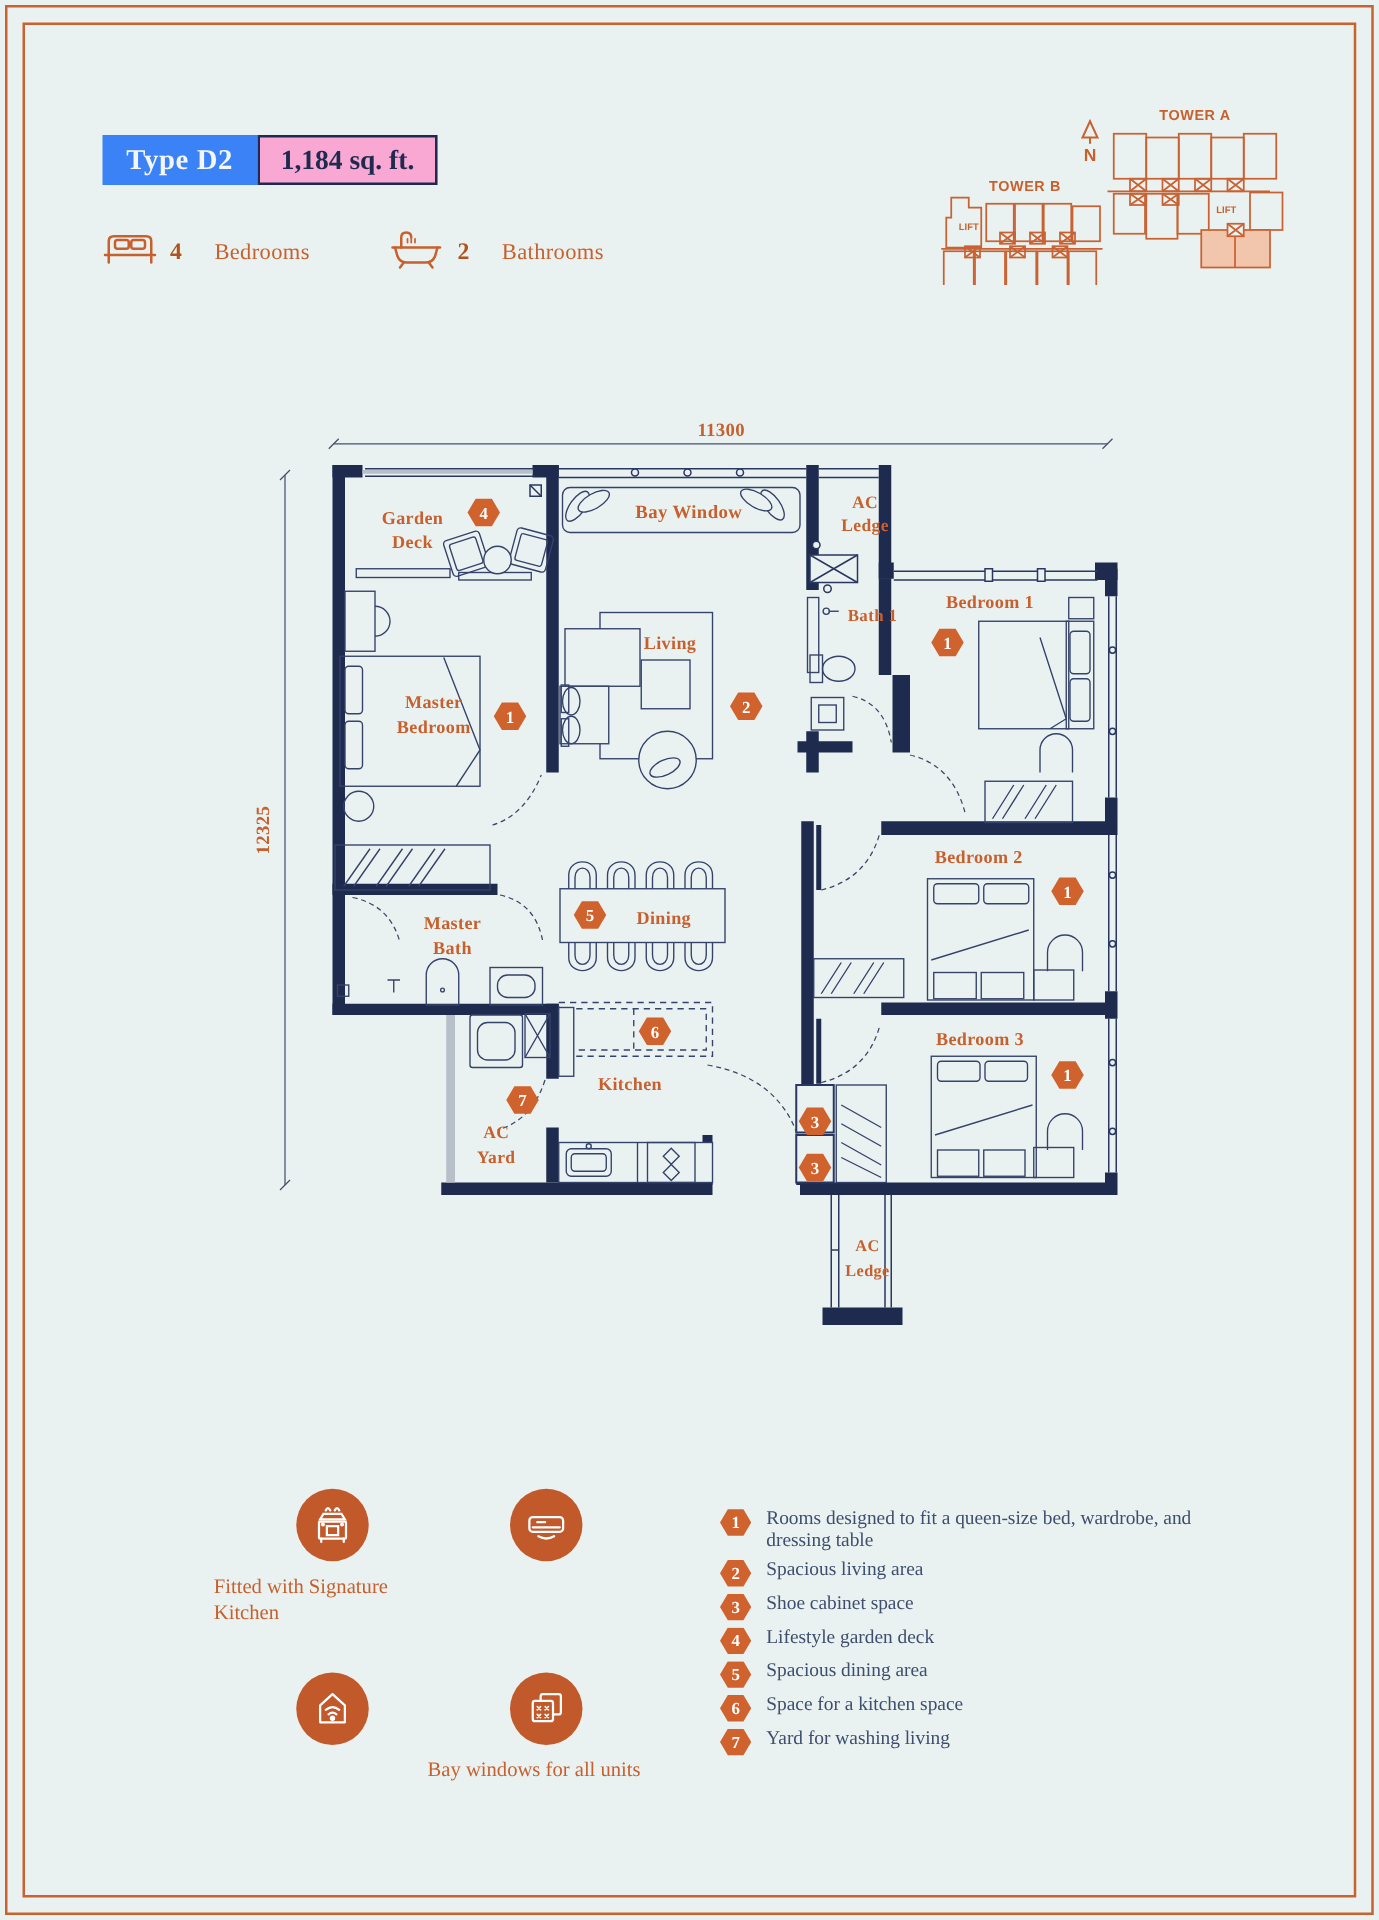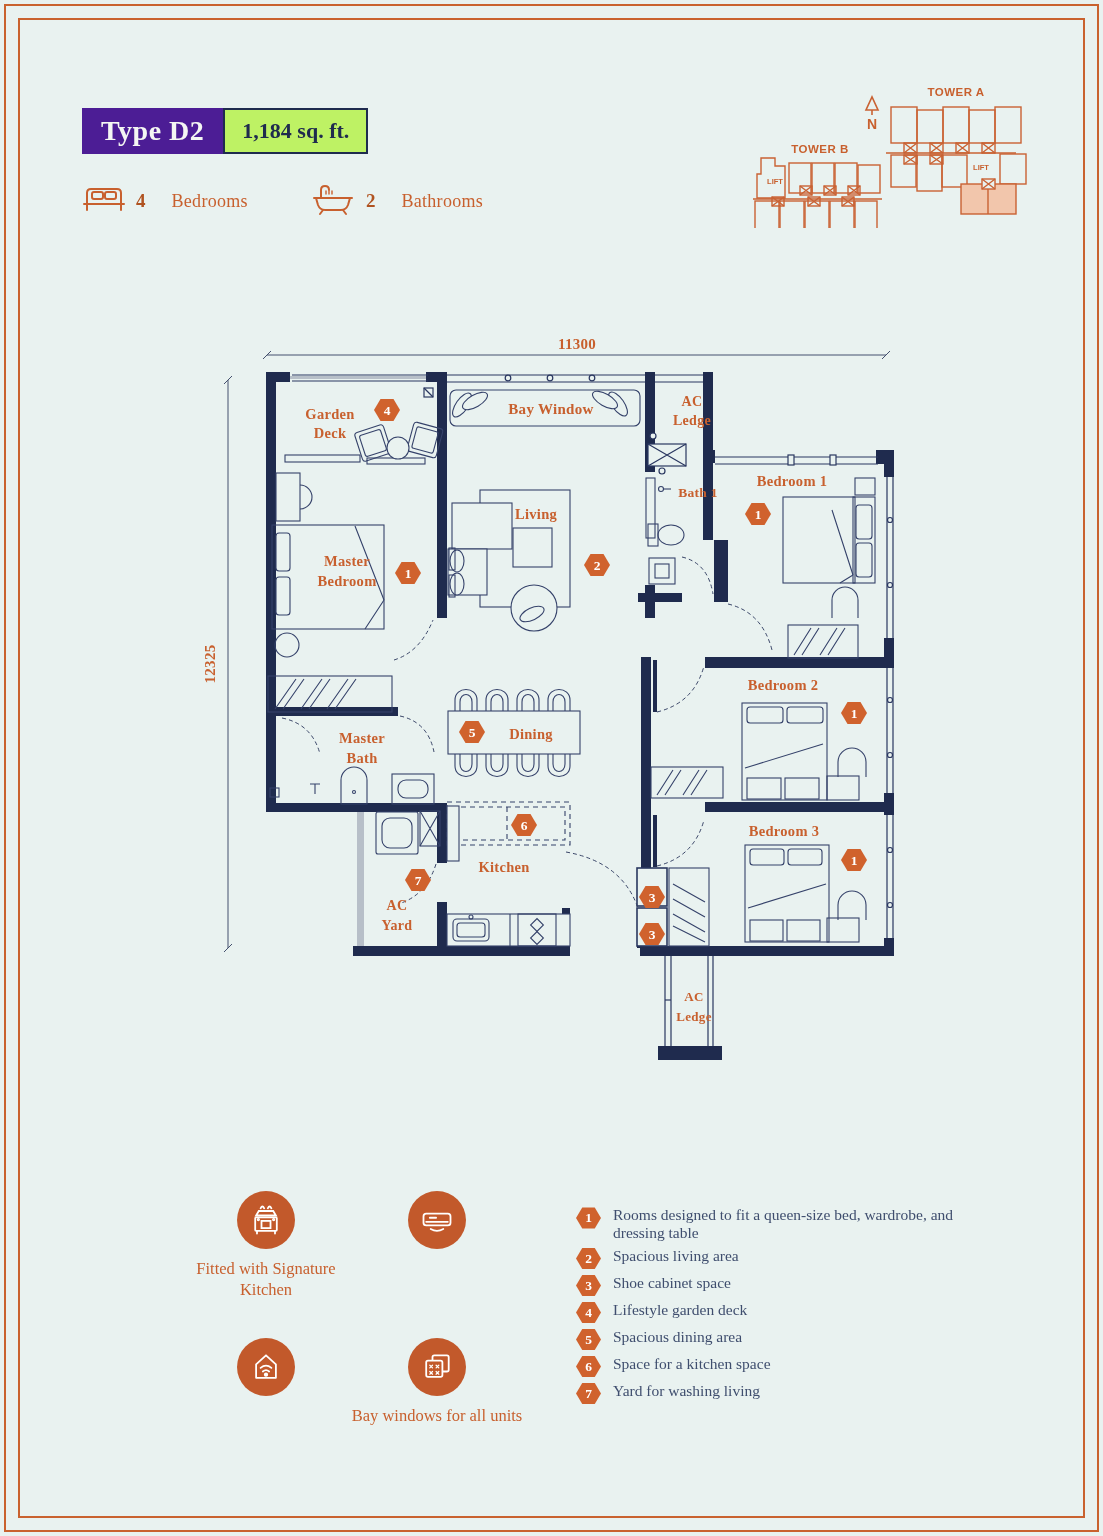--- a/index.html
+++ b/index.html
@@ -4,40 +4,40 @@
 <style>
   html,body{margin:0;padding:0;background:#e9f2f0;}
   #page{position:relative;width:1103px;height:1536px;background:#e9f2f0;overflow:hidden;
         font-family:"Liberation Serif","DejaVu Serif",serif;}
   .frame{position:absolute;border:2px solid #c9622f;pointer-events:none;}
   .frame.outer{inset:4px;}
   .frame.inner{inset:18px;}
 
   
   #type-badge-row{position:absolute;left:82px;top:108px;display:flex;align-items:stretch;}
-  #type-badge{background:#4c1d95;color:#f4f6f3;font-weight:bold;font-size:28px;
+  #type-badge{background:#3b82f6;color:#f4f6f3;font-weight:bold;font-size:23px;
               padding:7px 19px;letter-spacing:.5px;}
-  #area-badge{background:#bef264;color:#1f2b4e;border:2px solid #1f2b4e;font-weight:bold;
+  #area-badge{background:#f9a8d4;color:#1f2b4e;border:2px solid #1f2b4e;font-weight:bold;
               font-size:22px;padding:5px 17px;display:flex;align-items:center;}
   #bedbath-row{position:absolute;left:82px;top:182px;display:flex;align-items:center;gap:14px;}
   .bb-group{display:flex;align-items:center;gap:10px;margin-right:48px;}
   .bb-num{color:#b05320;font-weight:bold;font-size:19px;}
   .bb-label{color:#c8602e;font-size:18px;letter-spacing:.3px;margin-left:16px;}
 
   
   #keyplan{position:absolute;left:740px;top:78px;width:300px;height:150px;}
   #floorplan{position:absolute;left:195px;top:330px;width:775px;height:770px;}
 
   svg text.rlabel{fill:#c8602e;font-family:"Liberation Serif","DejaVu Serif",serif;
                   font-weight:bold;letter-spacing:.3px;}
   svg text.mnum{fill:#ffffff;font-family:"Liberation Serif","DejaVu Serif",serif;font-weight:bold;}
   svg text.twr{fill:#c8602e;font-family:"Liberation Sans","DejaVu Sans",sans-serif;font-weight:bold;}
 
   
-  .feature{position:absolute;width:190px;text-align:center;}
+  .feature{position:absolute;width:190px;}
   .feature .circle{width:58px;height:58px;border-radius:50%;background:#c2592b;margin:0 auto;
                    display:flex;align-items:center;justify-content:center;}
   .feature .flabel{margin-top:9px;color:#c8602e;font-size:16.5px;line-height:1.28;}
 
   
   #legend{position:absolute;left:576px;top:1206px;width:400px;display:flex;flex-direction:column;gap:4px;}
   .legend-item{display:flex;align-items:flex-start;gap:12px;}
   .hexnum{flex:0 0 auto;width:25px;height:22px;background:#d0622d;color:#fff;font-weight:bold;
           font-size:13.5px;display:flex;align-items:center;justify-content:center;
           clip-path:polygon(0% 50%,25% 2%,75% 2%,100% 50%,75% 98%,25% 98%);margin-top:1px;}

